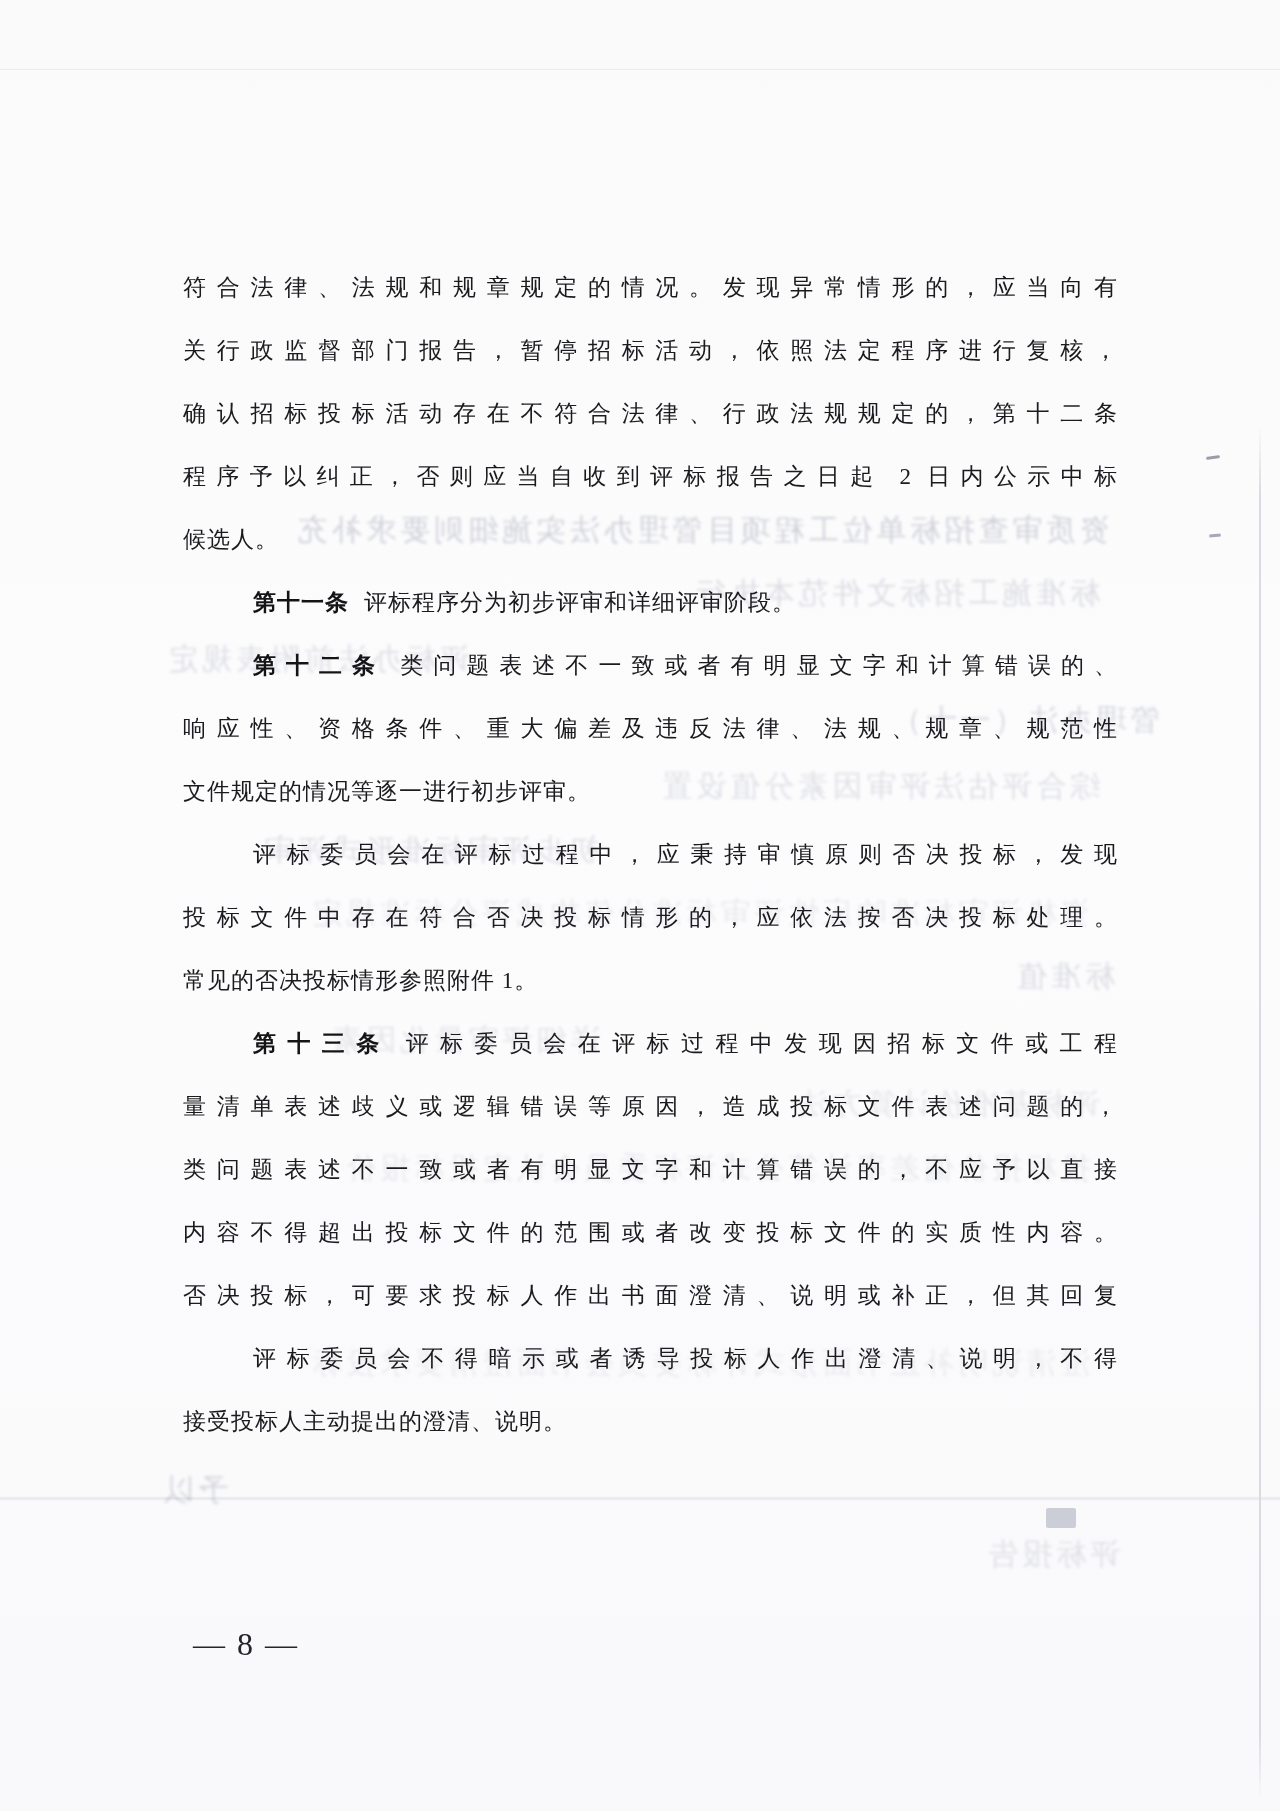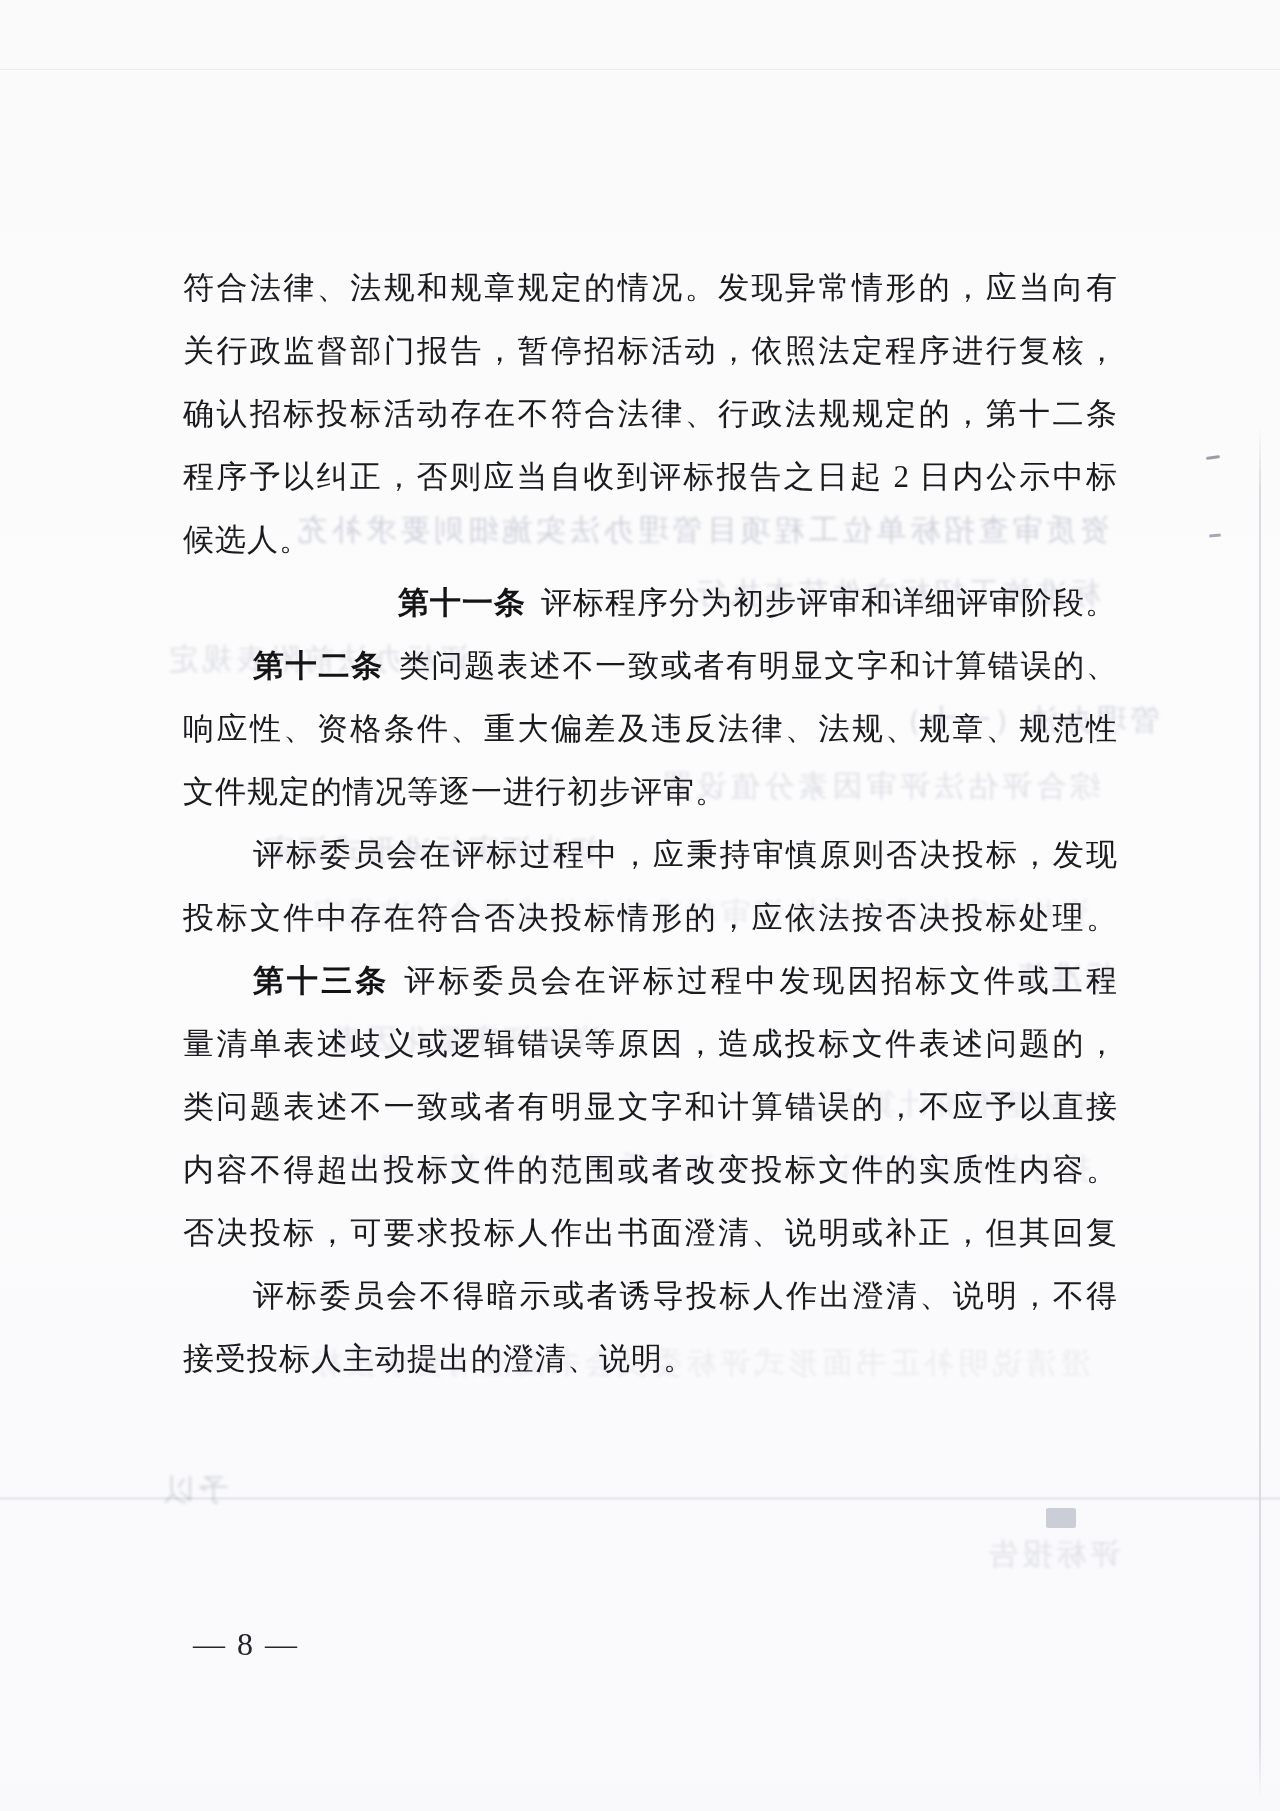--- a/index.html
+++ b/index.html
@@ -4,29 +4,29 @@
 <style>
   html,body { margin:0; padding:0; background:#e9e9ec; }
   .page {
     position:relative; width:1280px; height:1811px;
     background:linear-gradient(180deg,#fafafb 0%,#fcfcfd 45%,#f9f9fb 100%);
     overflow:hidden;
     font-family:"Liberation Serif","DejaVu Serif",serif;
   }
   .text-block { position:absolute; left:183px; top:256px; width:934px; }
   .line {
-    height:63px; line-height:63px; font-size:31px; color:#1b1b1f;
+    height:63px; line-height:63px; font-size:23px; color:#1b1b1f;
     letter-spacing:1px; white-space:nowrap;
   }
   .line.fill {
     white-space:normal; letter-spacing:0;
     text-align:justify; text-align-last:justify;
     overflow:hidden;
   }
-  .line.indent { text-indent:70px;text-align:right; }
+  .line.indent { text-indent:70px; }
   .head {
     font-family:"Liberation Sans","DejaVu Sans",sans-serif;
     font-weight:700; margin-right:15px; color:#141417;
   }
   .page-number {
     position:absolute; left:193px; top:1622px; height:44px; line-height:44px;
     font-size:32px; color:#26262a; letter-spacing:2px;
   }
   
   .top-line { position:absolute; left:0; top:69px; width:1280px; height:1px; background:#ececef; }
@@ -77,20 +77,21 @@
     <div class="line fill"><span>关行政监督部门报告，暂停招标活动，依照法定程序进行复核，</span></div>
     <div class="line fill"><span>确认招标投标活动存在不符合法律、行政法规规定的，第十二条</span></div>
     <div class="line fill"><span>程序予以纠正，否则应当自收到评标报告之日起 2 日内公示中标</span></div>
     <div class="line"><span>候选人。</span></div>
     <div class="line indent"><span class="head">第十一条</span><span>评标程序分为初步评审和详细评审阶段。</span></div>
     <div class="line fill indent"><span class="head">第十二条</span><span>类问题表述不一致或者有明显文字和计算错误的、</span></div>
     <div class="line fill"><span>响应性、资格条件、重大偏差及违反法律、法规、规章、规范性</span></div>
     <div class="line"><span>文件规定的情况等逐一进行初步评审。</span></div>
     <div class="line fill indent"><span>评标委员会在评标过程中，应秉持审慎原则否决投标，发现</span></div>
     <div class="line fill"><span>投标文件中存在符合否决投标情形的，应依法按否决投标处理。</span></div>
+    <div class="line"><span>常见的否决投标情形参照附件 1。</span></div>
     <div class="line fill indent"><span class="head">第十三条</span><span>评标委员会在评标过程中发现因招标文件或工程</span></div>
     <div class="line fill"><span>量清单表述歧义或逻辑错误等原因，造成投标文件表述问题的，</span></div>
     <div class="line fill"><span>类问题表述不一致或者有明显文字和计算错误的，不应予以直接</span></div>
     <div class="line fill"><span>内容不得超出投标文件的范围或者改变投标文件的实质性内容。</span></div>
     <div class="line fill"><span>否决投标，可要求投标人作出书面澄清、说明或补正，但其回复</span></div>
     <div class="line fill indent"><span>评标委员会不得暗示或者诱导投标人作出澄清、说明，不得</span></div>
     <div class="line"><span>接受投标人主动提出的澄清、说明。</span></div>
   </div>
 
   <div class="page-number">— 8 —</div>

